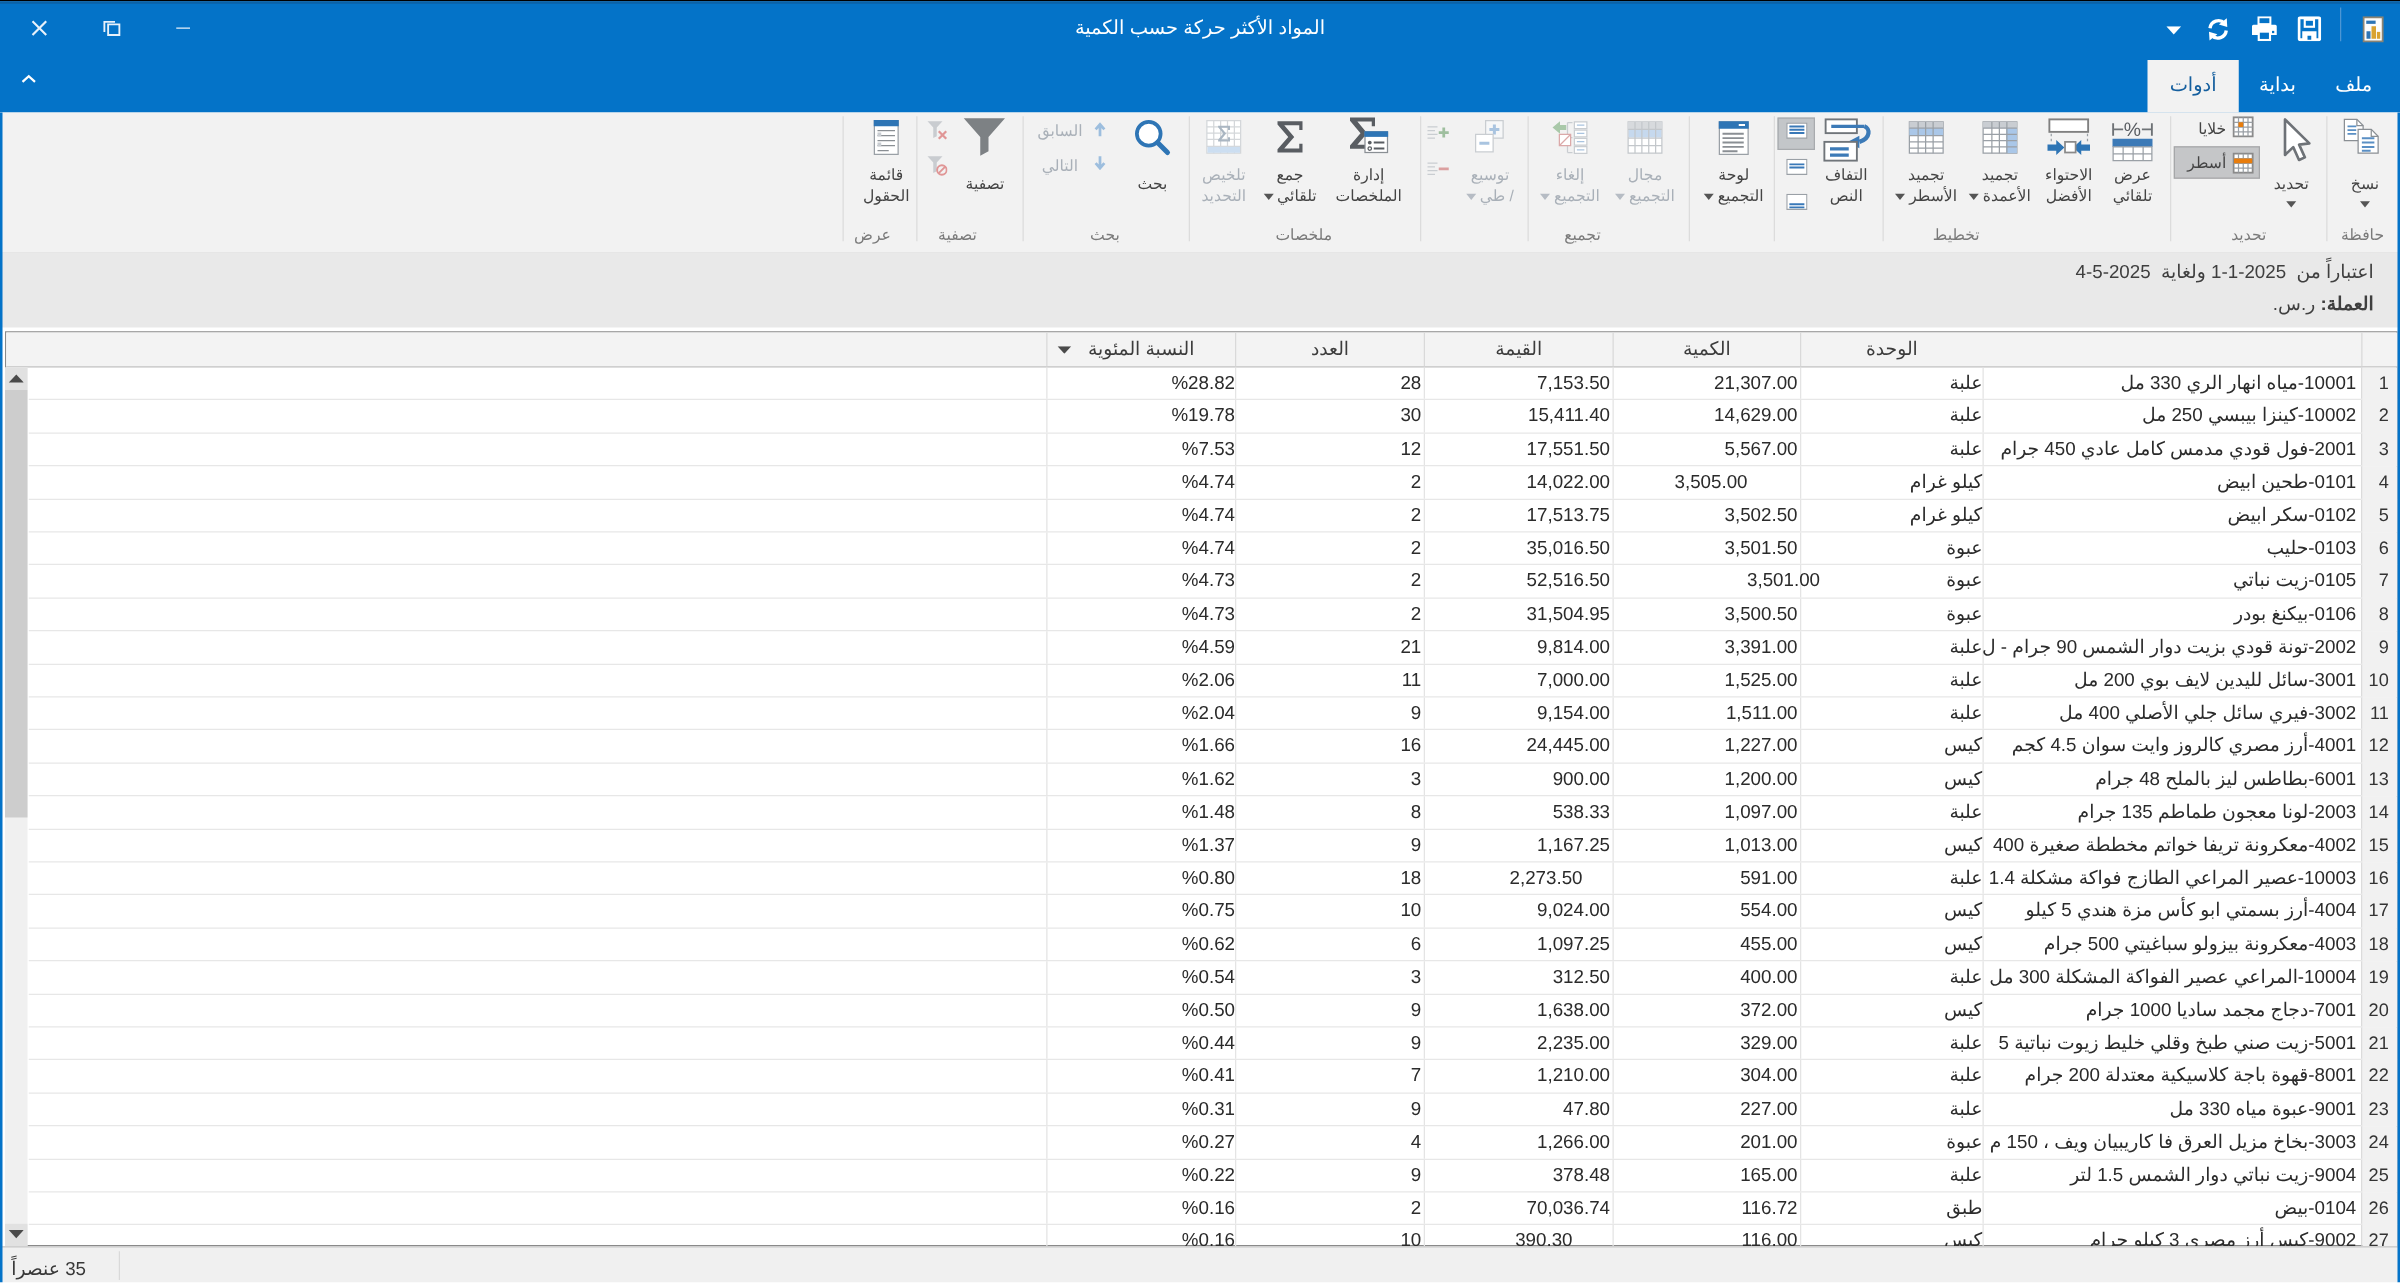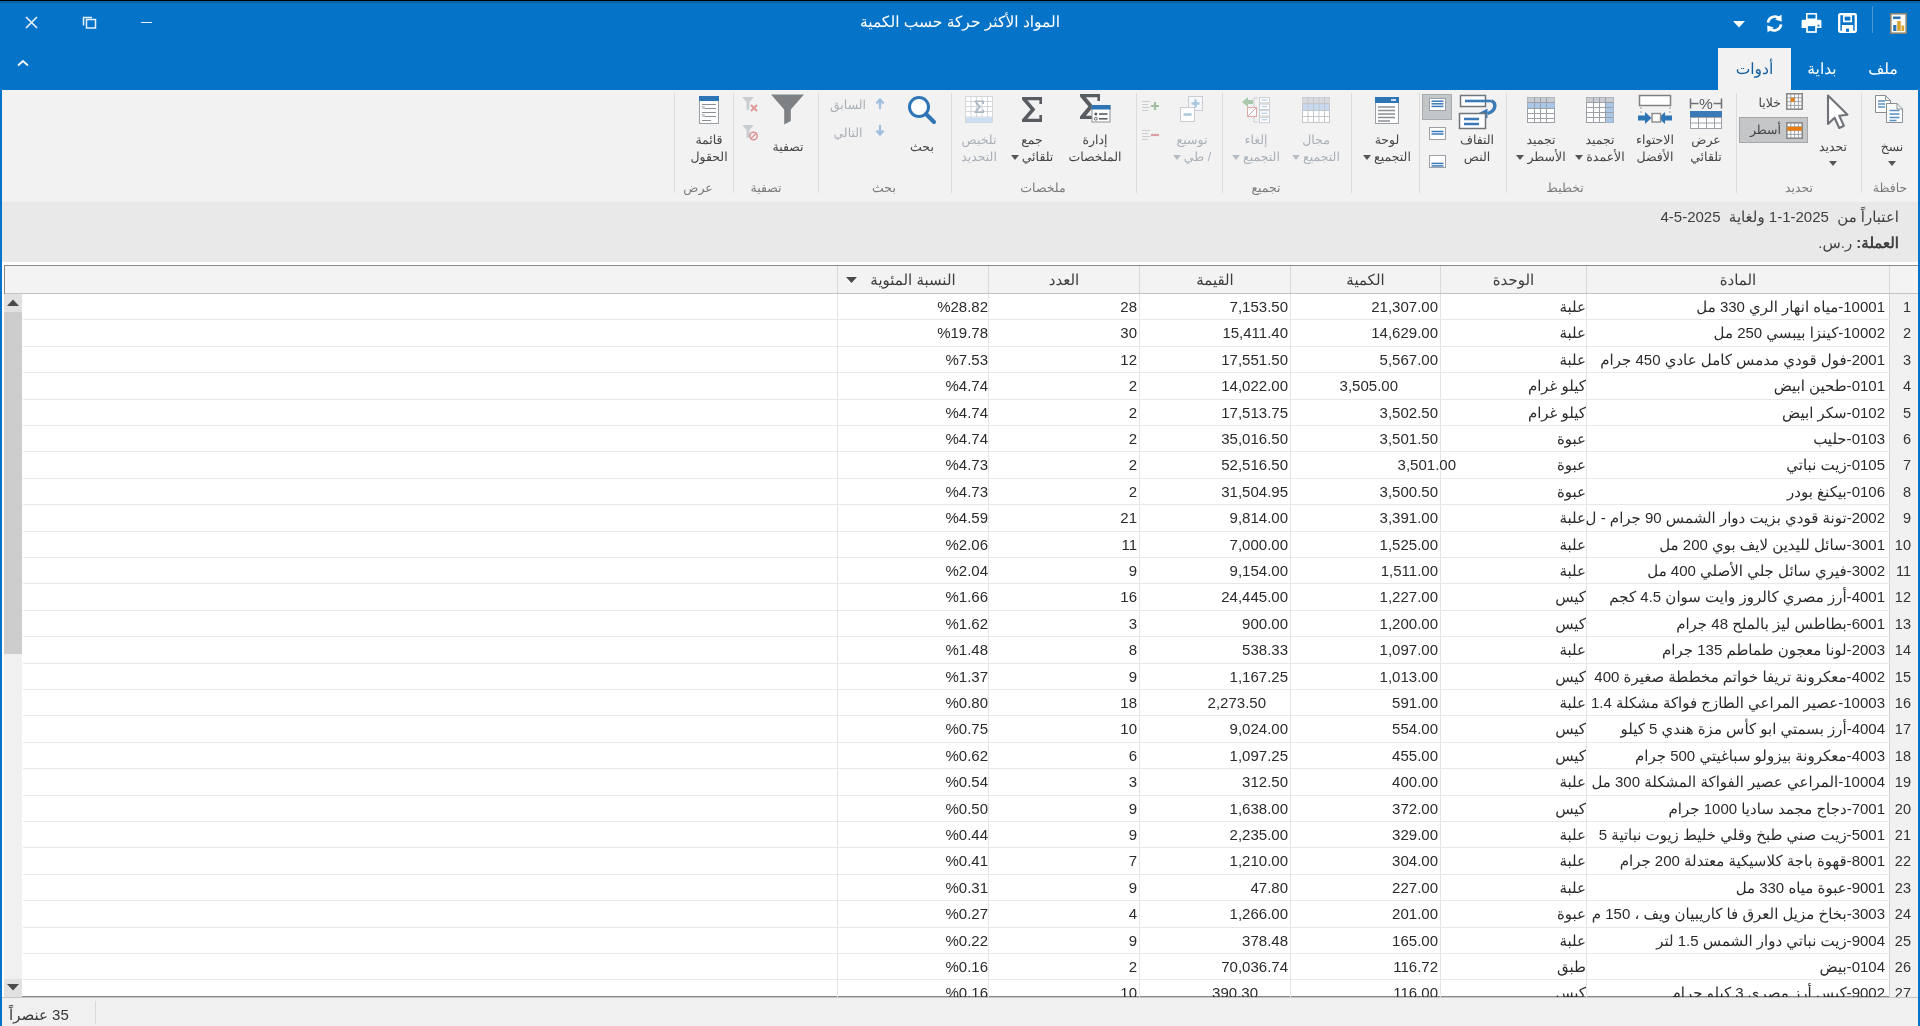--- a/index.html
+++ b/index.html
@@ -351,21 +351,20 @@
 <div class="abs" style="left:654px;top:132px;width:110px;text-align:center;font-size:12.5px;line-height:17px;color:#444;direction:rtl;white-space:nowrap">
     <div>قائمة</div>
     <div>الحقول</div>
   </div>
 <div class="abs" id="dateband">
 <div style="top:6px">اعتباراً من&nbsp; <span dir="ltr">1-1-2025</span> ولغاية&nbsp; <span dir="ltr">4-5-2025</span></div>
 <div style="top:32px"><b>العملة:</b> ر.س.</div>
 </div>
 <div class="abs" id="grid">
     <div id="ghead">
-      <div class="hcell" style="left:1581px;width:303px">المادة</div>
       <div class="hcell" style="left:1435px;width:146px">الوحدة</div>
       <div class="hcell" style="left:1285px;width:150px">الكمية</div>
       <div class="hcell" style="left:1134px;width:151px">القيمة</div>
       <div class="hcell" style="left:983px;width:151px">العدد</div>
       <div class="hcell" style="left:832px;width:151px">النسبة المئوية</div>
       <svg class="abs" style="left:841px;top:11px" width="11" height="6">
         <path d="M0 0 h11 l-5.5 6 z" fill="#4a4a4a"></path>
       </svg>
       <div class="abs" style="left:1884px;top:0;width:1px;height:27px;background:#d9d9d9"></div>
     </div>

